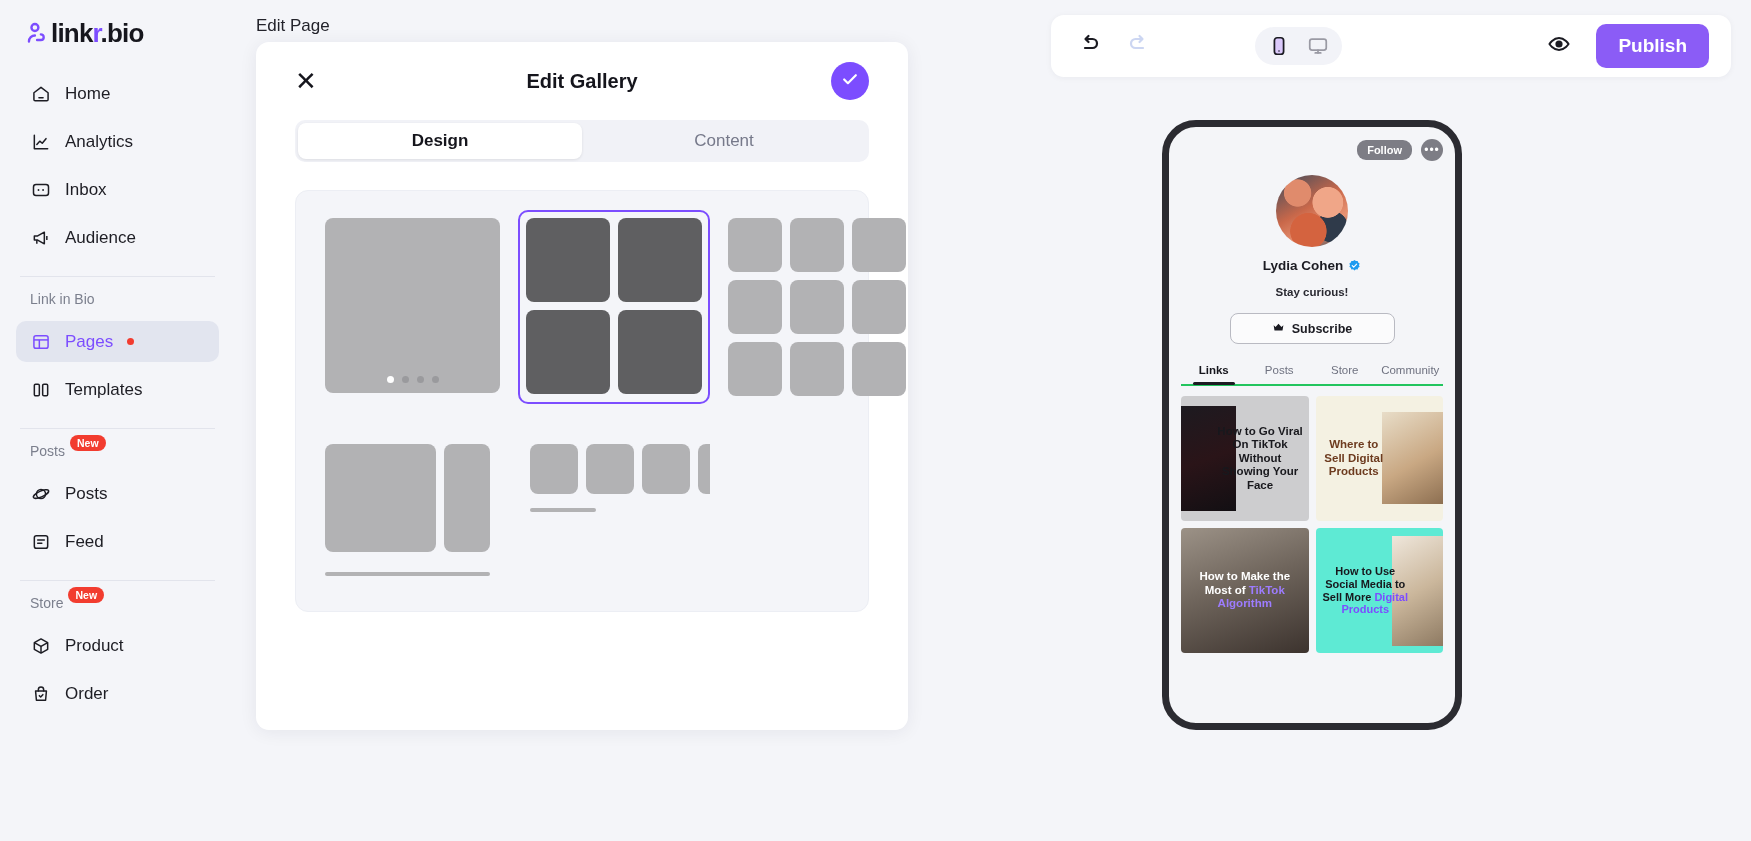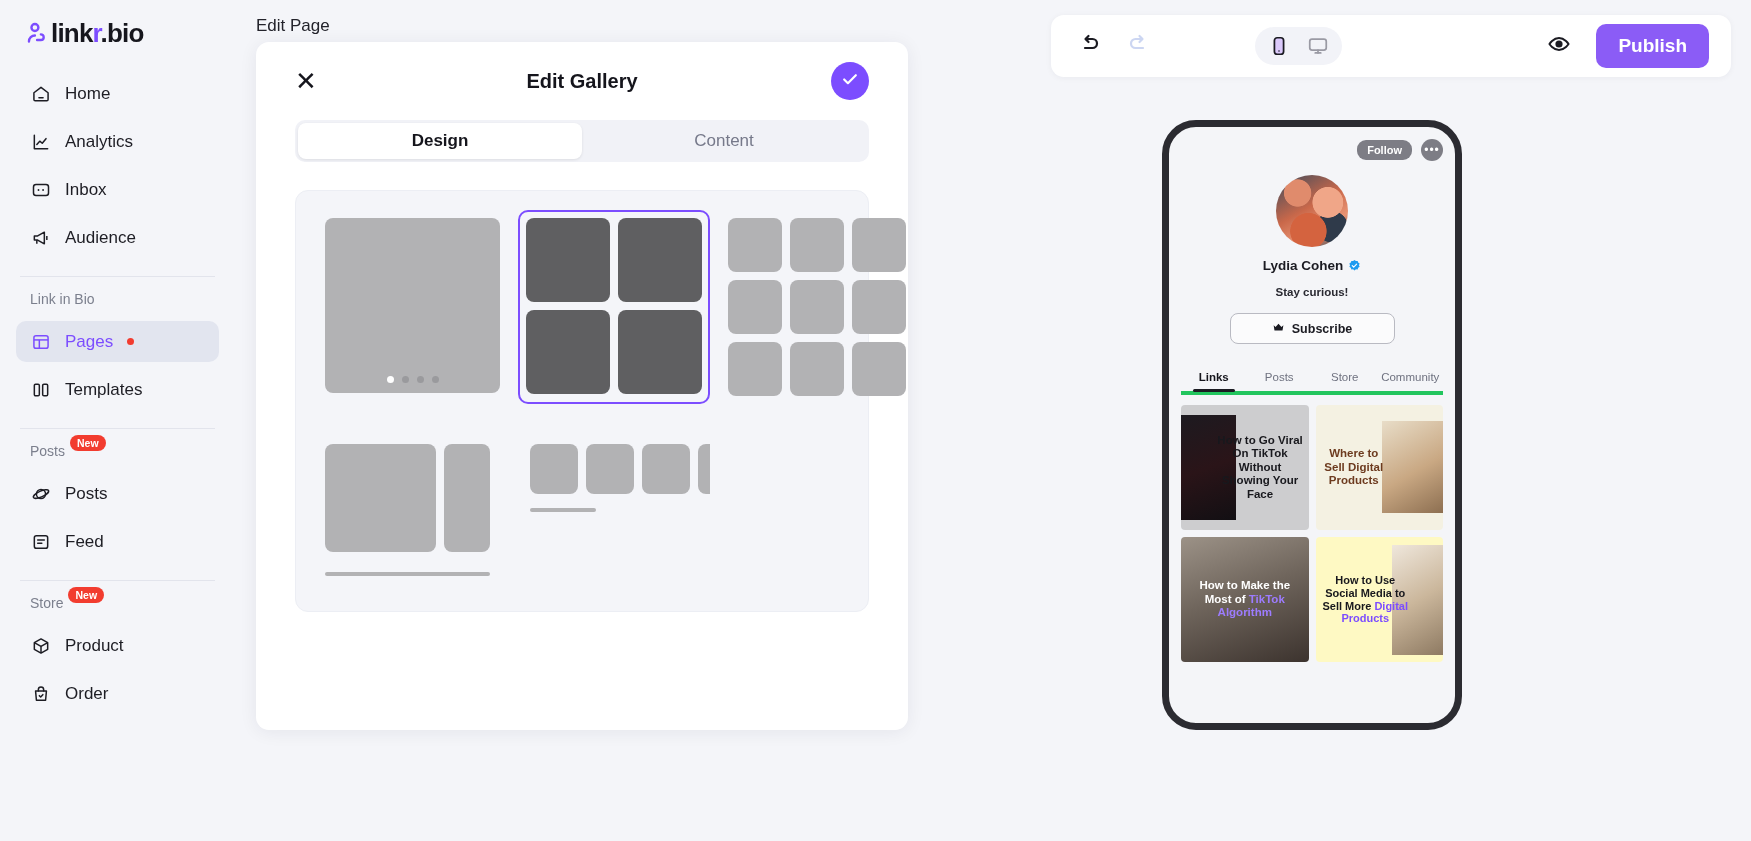--- a/index.html
+++ b/index.html
@@ -198,22 +198,22 @@
   }
   .verified { width: 13px; height: 13px; }
   .pbio { text-align: center; font-size: 11.5px; font-weight: bold; color: #2a2a32; margin-top: 13px; }
   .subscribe {
     margin: 15px auto 0 auto; width: 165px; height: 31px;
     border: 1px solid #b9bac2; border-radius: 8px; background: #fbfbfc;
     display: flex; align-items: center; justify-content: center; gap: 7px;
     font-size: 12.5px; font-weight: bold; color: #1b1b22; cursor: pointer;
   }
   .ptabs {
-    display: flex; gap: 0; margin-top: 27px;
-    border-bottom: 4px solid #22c55e; font-size: 11.5px;
+    display: flex; gap: 0; margin-top: 20px;
+    border-bottom: 2px solid #22c55e; font-size: 11.5px;
   }
   .ptab { flex:1; text-align: center; padding-bottom: 8px; color: #6f7280; cursor: pointer; white-space: nowrap;}
   .ptab.active { color: #15151c; font-weight: bold; position: relative; }
   .ptab.active::after {
     content: ""; position: absolute; left: 18%; right: 18%; bottom: -1px;
     height: 3px; background: #1b1b22; border-radius: 2px;
   }
   .gallery { display: grid; grid-template-columns: 1fr 1fr; gap: 7px; margin-top: 10px; }
   .gcard {
     height: 125px; border-radius: 4px; overflow: hidden; position: relative;
@@ -227,21 +227,21 @@
   .g1 .imgblock { position: absolute; left: 0; top: 10px; width: 43%; height: 105px;
      background: linear-gradient(160deg,#1d1a20 0%,#2a1418 50%,#120f13 100%); z-index:1;}
   .g1 .gtext { font-size: 11.5px; color: #18181d; margin-left: 24%; }
   .g2 { background: #f4f1e2; }
   .g2 .imgblock { position: absolute; right: 0; top: 16px; width: 48%; height: 92px;
      background: linear-gradient(150deg,#e8ddc8 0%,#c9a883 55%,#8d6f51 100%); z-index:1; }
   .g2 .gtext { font-size: 11.5px; color: #6d3b1f; margin-right: 40%; }
   .g3 { background: linear-gradient(160deg,#9c9287 0%,#6f655c 45%,#3c332e 100%); }
   .g3 .gtext { font-size: 11.5px; color: #fff; }
   .g3 .hl { color: #9d7cff; }
-  .g4 { background: #fef9c3; }
+  .g4 { background: #5eead4; }
   .g4 .imgblock { position: absolute; right: 0; top: 8px; width: 40%; height: 110px;
      background: linear-gradient(150deg,#efe7dc 0%,#cbb79c 50%,#8e7a62 100%); z-index:1; }
   .g4 .gtext { font-size: 11px; color: #18181d; margin-right: 22%; }
   .g4 .hl { color: #7c4dff; }
 </style>
 </head>
 <body>
 
 <div class="sidebar">
   <div class="logo-row">

